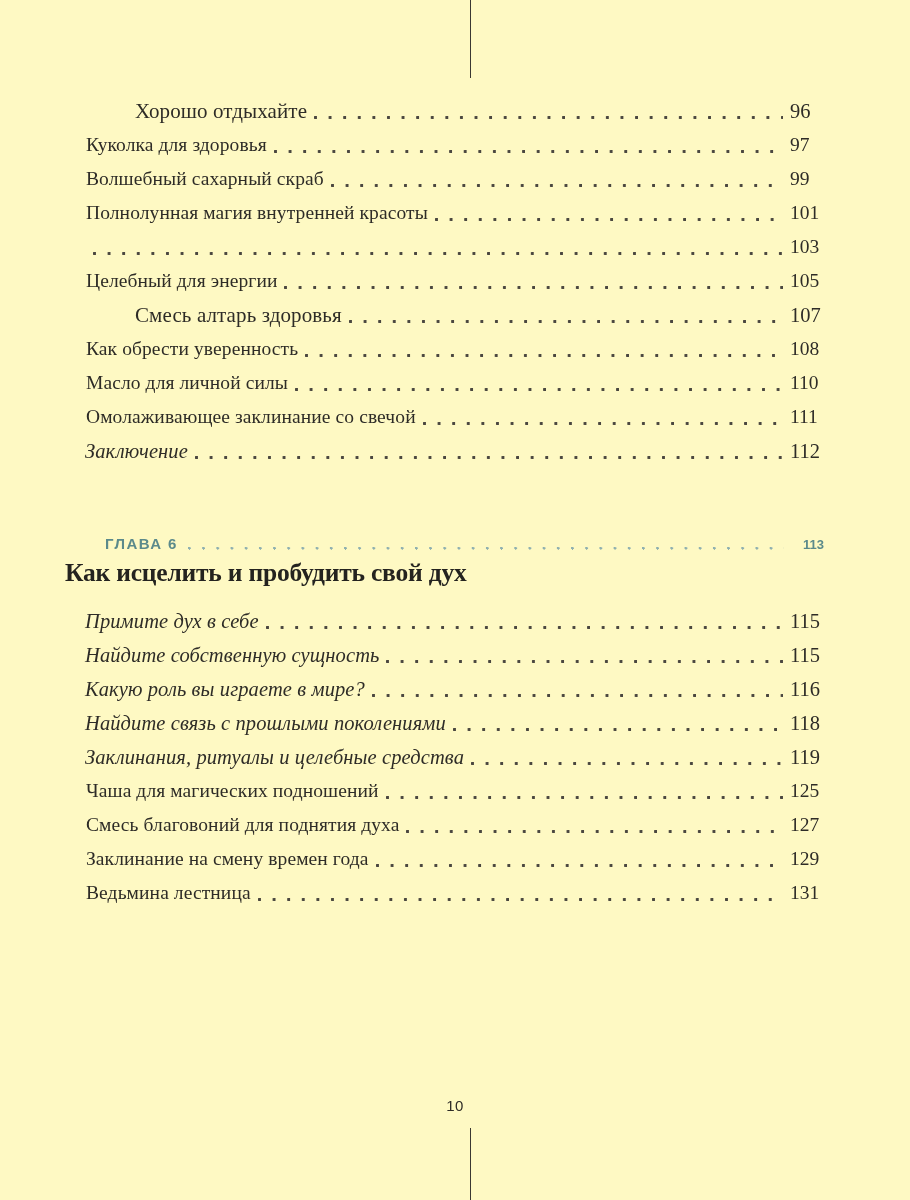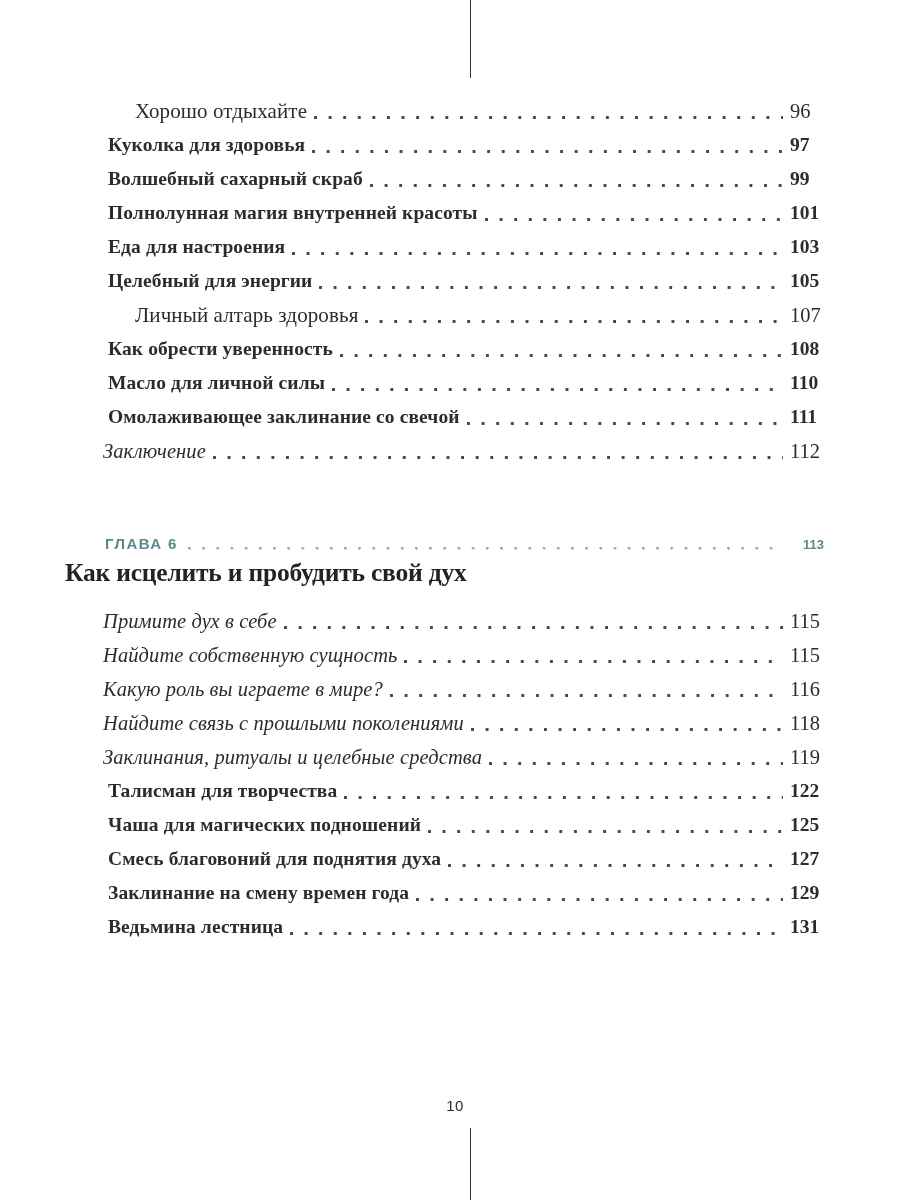--- a/index.html
+++ b/index.html
@@ -12,21 +12,21 @@
     background: #ece9e1;
     font-family: "Liberation Serif", "DejaVu Serif", serif;
     color: #2e2c27;
     overflow: hidden;
     position: relative;
   }
 
   .page {
     position: absolute;
     inset: 0;
-    background: #ffffff;
+    background: #fef9c3;
   }
 
   
   .crop-mark {
     position: absolute;
     width: 1px;
     background: #3a3832;
     left: 470px;
   }
   .crop-mark.top    { top: 0px;    height: 78px; }
@@ -82,25 +82,25 @@
     font-size: 20.5px;
     line-height: 34px;
     text-align: left;
     min-width: 34px;
   }
 
   
   .lvl1 { padding-left: 135px; padding-right: 86px; }
   .lvl1 .lbl { font-size: 21px; }
 
-  .lvl2 { padding-left: 108px; padding-right: 86px; font-weight: bold; }
+  .lvl2 { padding-left: 86px; padding-right: 86px; }
   .lvl2 .lbl { font-size: 19.5px; }
   .lvl2 .pg  { font-size: 19.5px; }
 
-  .italic { padding-left: 103px; padding-right: 86px; }
+  .italic { padding-left: 57px; padding-right: 86px; margin-left: 28px; }
   .italic .lbl {
     font-style: italic;
     font-size: 20.5px;
   }
 
   
   .chapter-block {
     position: absolute;
     left: 0;
     width: 910px;
@@ -197,31 +197,30 @@
         <span class="lbl">Волшебный сахарный скраб</span>
         <span class="leader"></span>
         <span class="pg">99</span>
       </div>
       <div class="toc-row lvl2">
         <span class="lbl">Полнолунная магия внутренней красоты</span>
         <span class="leader"></span>
         <span class="pg">101</span>
       </div>
       <div class="toc-row lvl2">
-        <span class="lbl">Еда для настроения</span>
         <span class="leader"></span>
         <span class="pg">103</span>
       </div>
       <div class="toc-row lvl2">
         <span class="lbl">Целебный для энергии</span>
         <span class="leader"></span>
         <span class="pg">105</span>
       </div>
       <div class="toc-row lvl1">
-        <span class="lbl">Личный алтарь здоровья</span>
+        <span class="lbl">Смесь алтарь здоровья</span>
         <span class="leader"></span>
         <span class="pg">107</span>
       </div>
       <div class="toc-row lvl2">
         <span class="lbl">Как обрести уверенность</span>
         <span class="leader"></span>
         <span class="pg">108</span>
       </div>
       <div class="toc-row lvl2">
         <span class="lbl">Масло для личной силы</span>
@@ -269,25 +268,20 @@
         <span class="lbl">Найдите связь с прошлыми поколениями</span>
         <span class="leader"></span>
         <span class="pg">118</span>
       </div>
       <div class="toc-row italic">
         <span class="lbl">Заклинания, ритуалы и целебные средства</span>
         <span class="leader"></span>
         <span class="pg">119</span>
       </div>
       <div class="toc-row lvl2">
-        <span class="lbl">Талисман для творчества</span>
-        <span class="leader"></span>
-        <span class="pg">122</span>
-      </div>
-      <div class="toc-row lvl2">
         <span class="lbl">Чаша для магических подношений</span>
         <span class="leader"></span>
         <span class="pg">125</span>
       </div>
       <div class="toc-row lvl2">
         <span class="lbl">Смесь благовоний для поднятия духа</span>
         <span class="leader"></span>
         <span class="pg">127</span>
       </div>
       <div class="toc-row lvl2">

